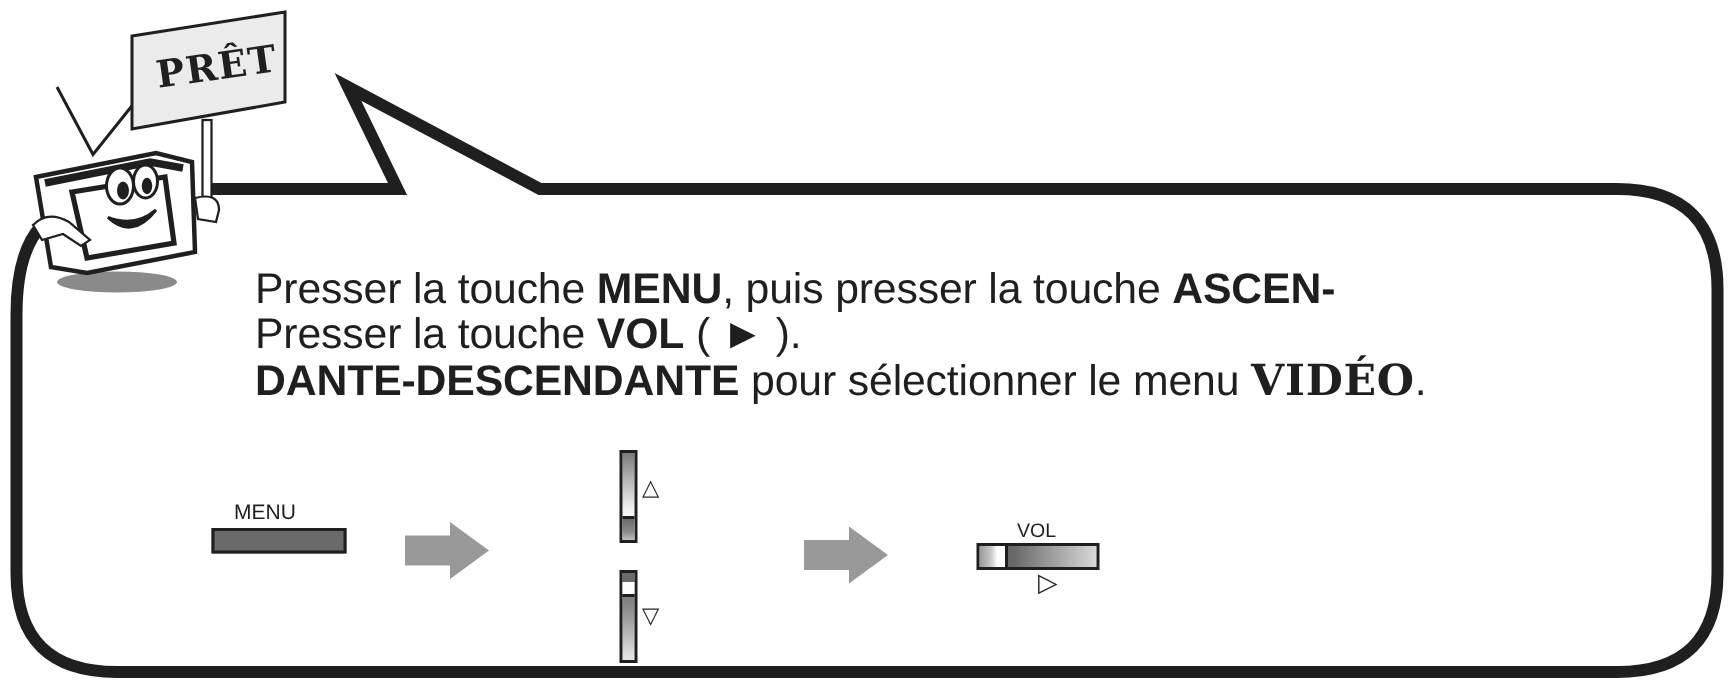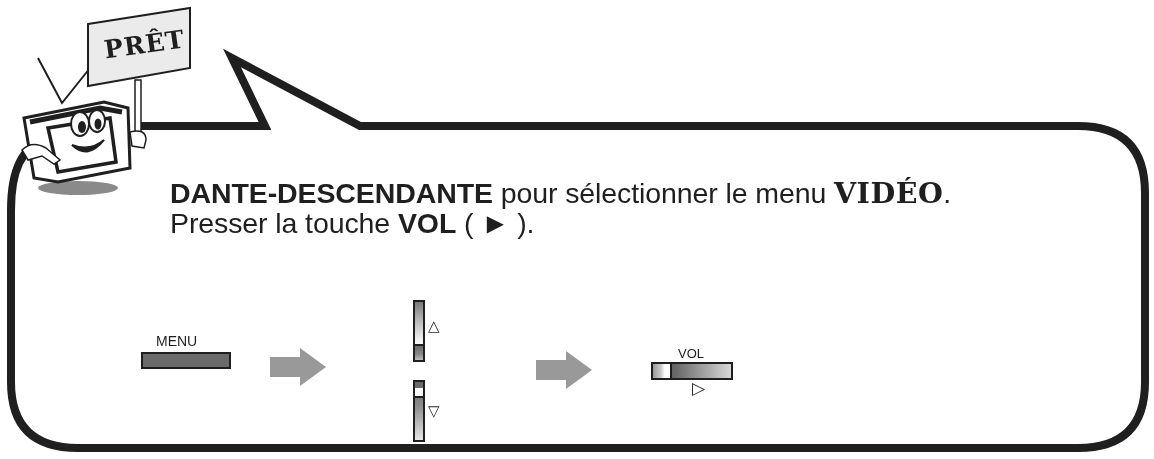--- a/index.html
+++ b/index.html
@@ -82,22 +82,23 @@
   <path d="M 72 145 Q 88 160 104 140 Q 90 152 72 145 Z" fill="#1f1f1f" stroke="#1f1f1f" stroke-width="2"></path>
 
   <path d="M 22 150 Q 32 140 46 148 L 60 160 L 54 164 L 42 156 L 28 160 Z" fill="#ffffff" stroke="#1f1f1f" stroke-width="1.5"></path>
 
   <path d="M 130 132 Q 146 128 146 140 L 144 148 L 132 146 Z" fill="#ffffff" stroke="#1f1f1f" stroke-width="1.5"></path>
 </svg>
 
 <div style="position:absolute; left:104px; top:30px; font-family:'DejaVu Serif', serif; font-weight:bold; font-size:25px; color:#1f1f1f; transform:rotate(-8deg); letter-spacing:1px;">PRÊT</div>
 
 <div class="instructions">
+  <span class="line"><span>Presser la touche </span><b>MENU</b><span>, puis presser la touche </span><b>ASCEN-</b></span>
+  <span class="line"><span>Presser la touche </span><b>VOL</b><span> ( ► ).</span></span>
   <span class="line"><b>DANTE-DESCENDANTE</b><span> pour sélectionner le menu </span><span class="slab">VIDÉO</span><span>.</span></span>
-  <span class="line"><span>Presser la touche </span><b>VOL</b><span> ( ► ).</span></span>
 </div>
 
 <div class="diagram">
   <div class="lbl" style="left:156px; top:333px;">MENU</div>
   <div class="menu-key"></div>
 
   <svg class="arrow" style="left:270px; top:348px;" width="58" height="38" viewBox="0 0 58 38">
     <polygon points="0,9 30,9 30,0 56,19 30,38 30,29 0,29" fill="#999999"></polygon>
   </svg>
 

